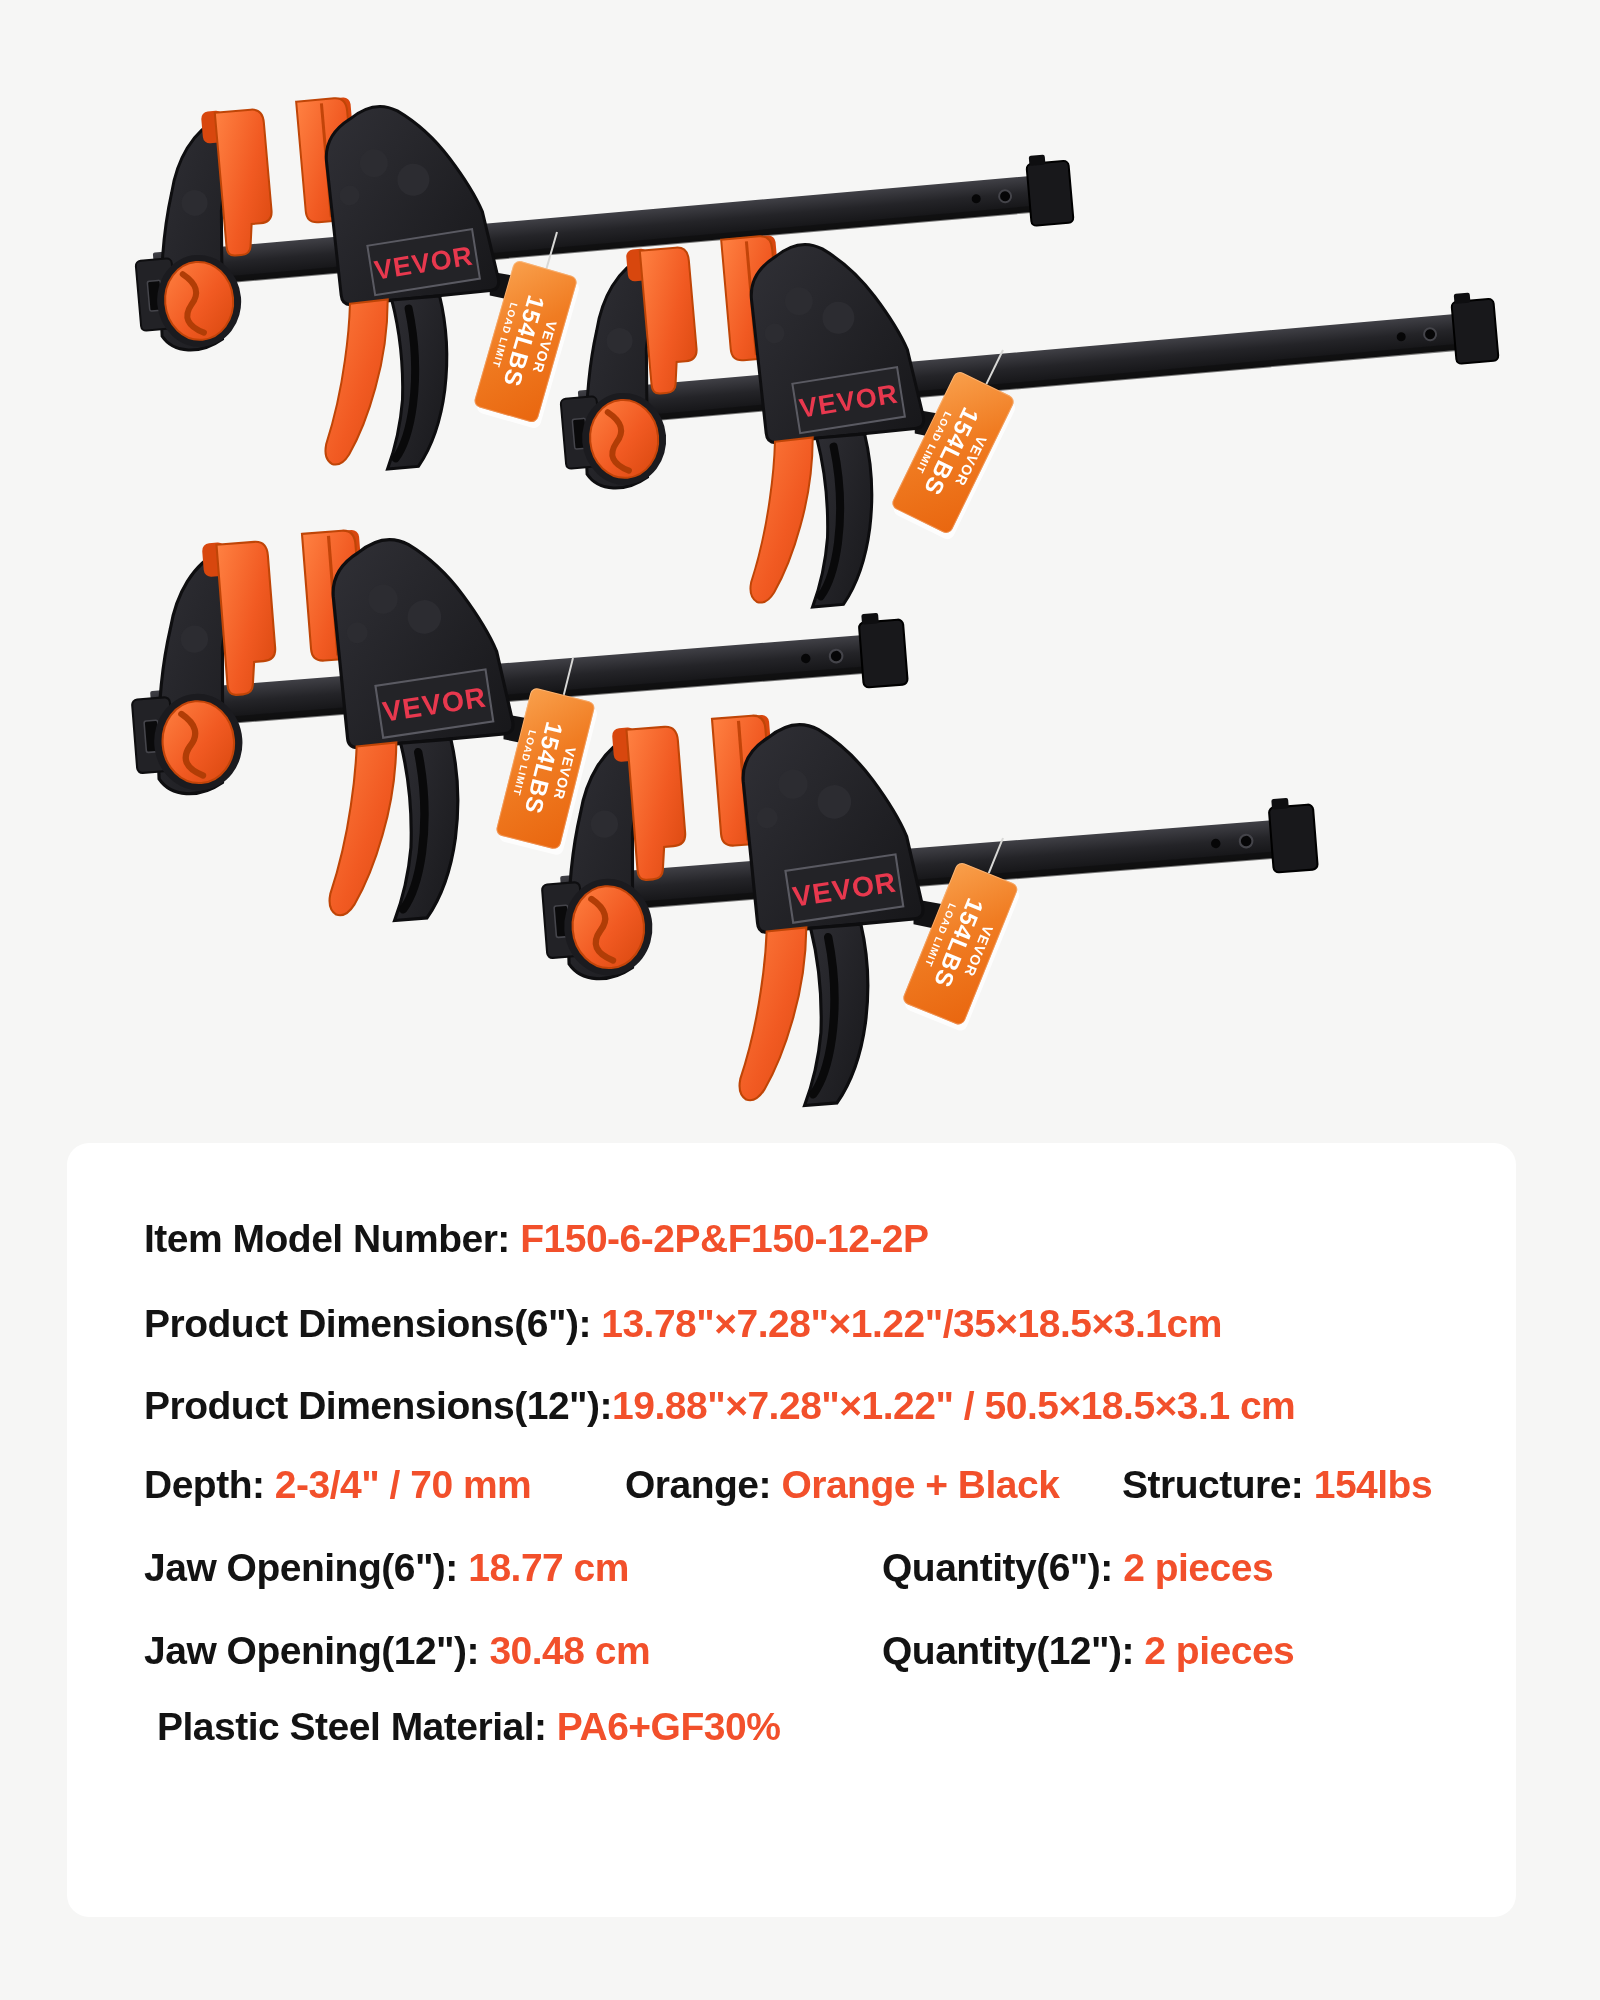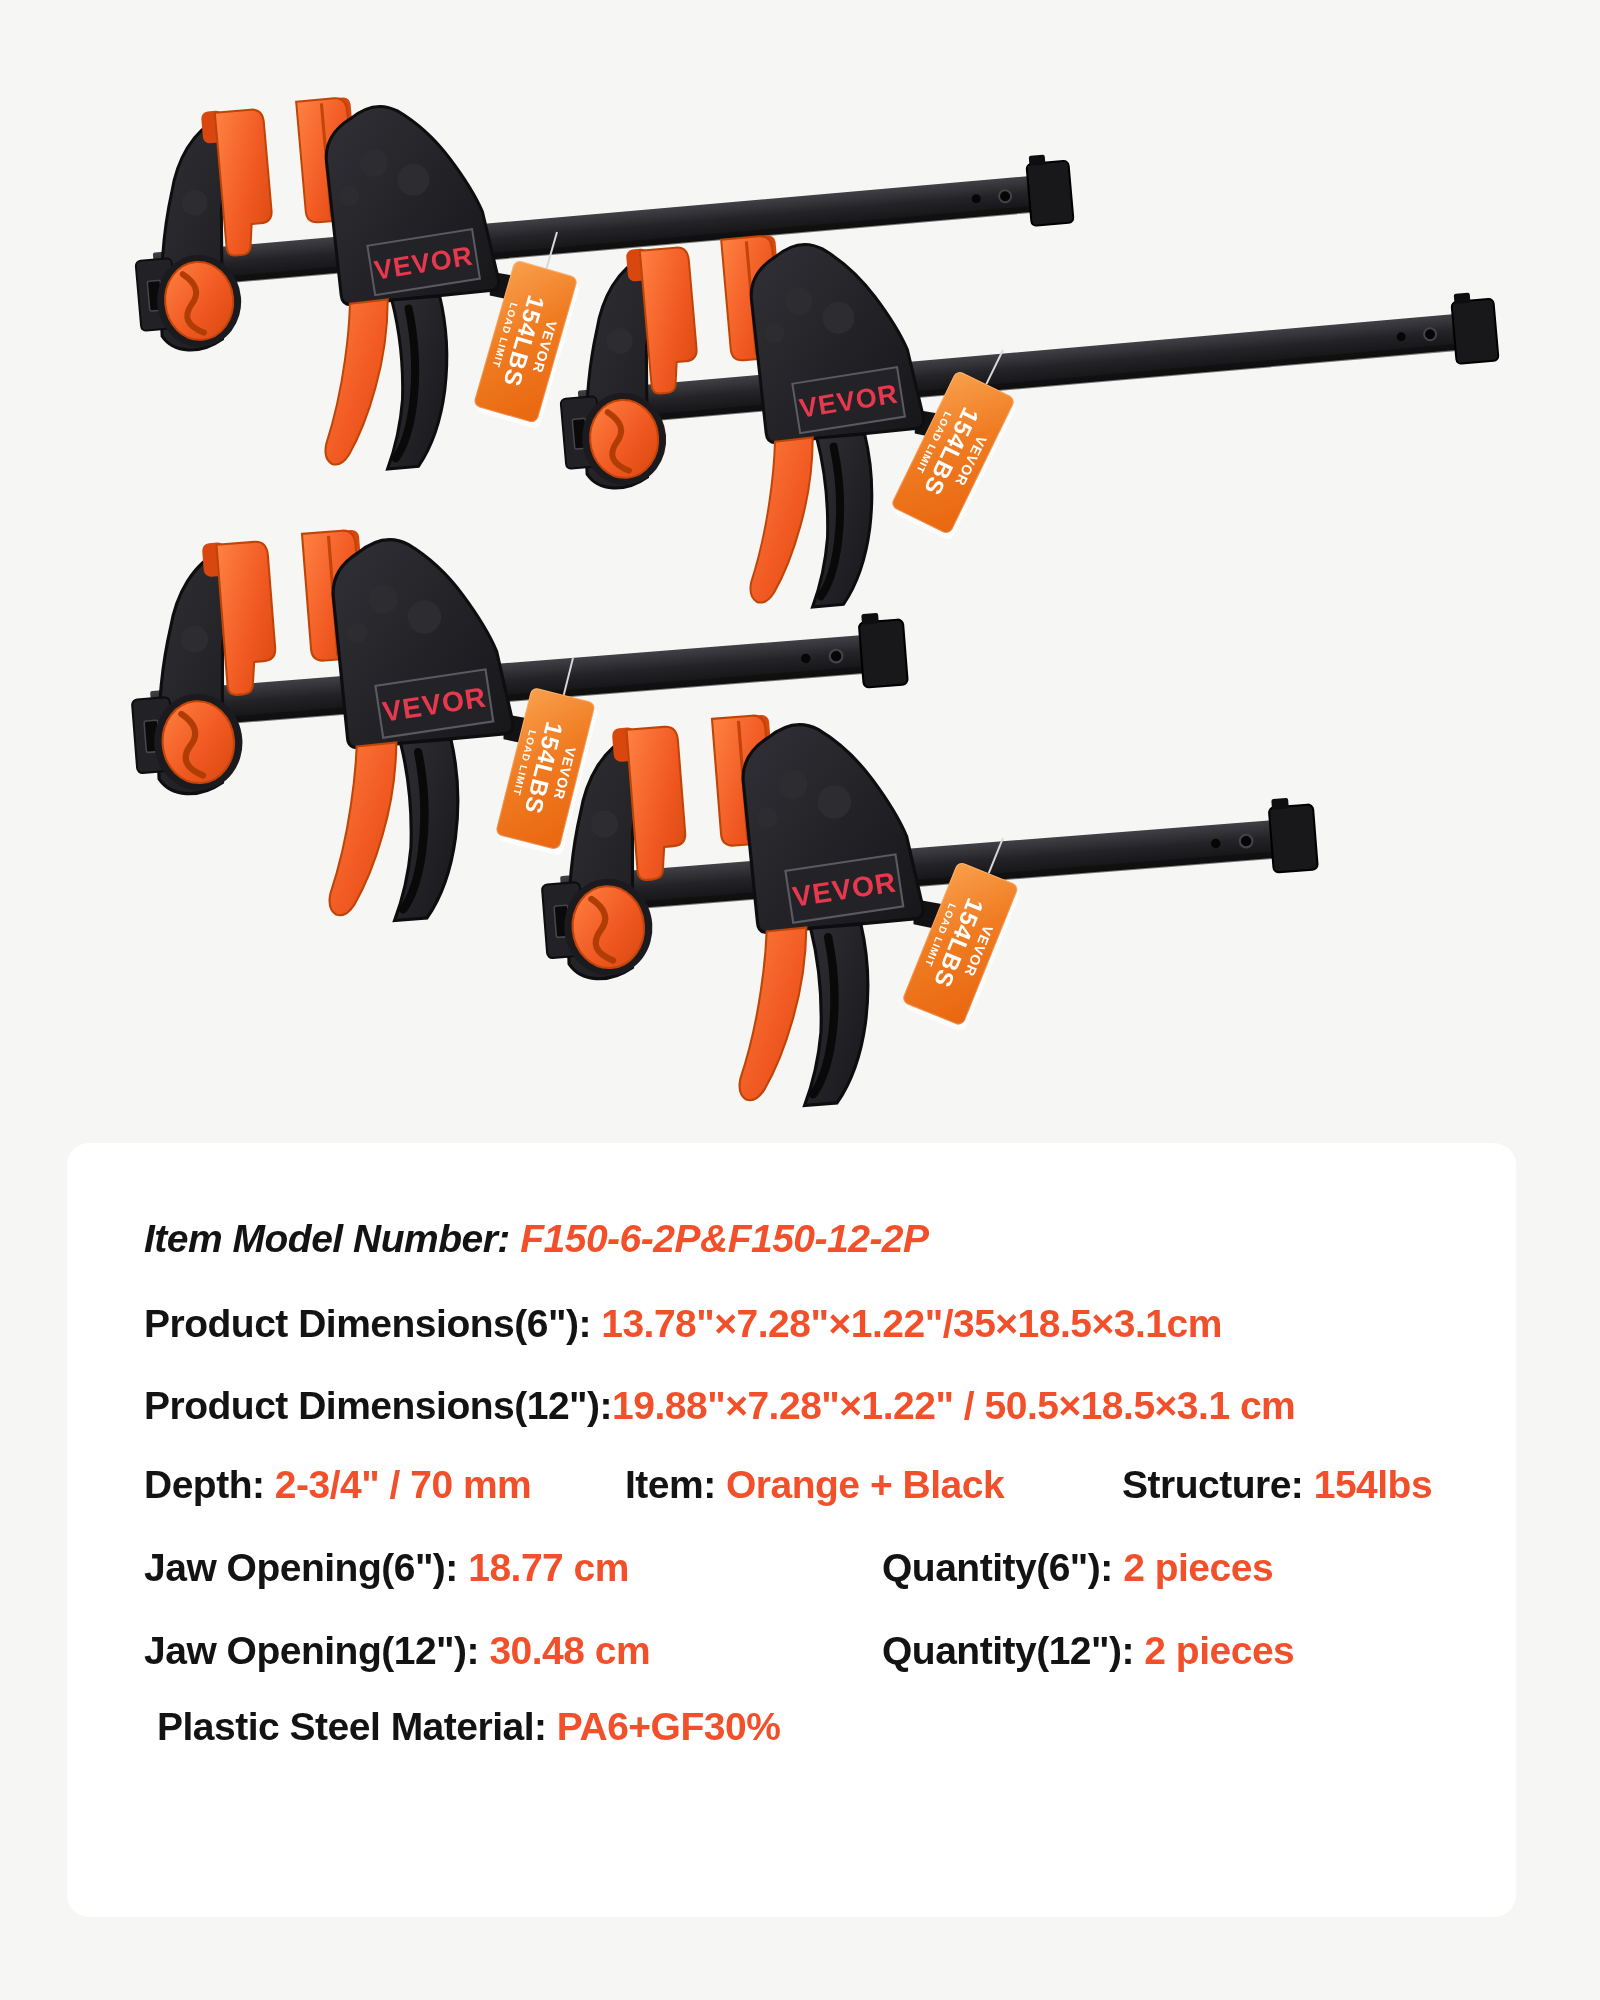--- a/index.html
+++ b/index.html
@@ -190,21 +190,21 @@
       <span class="t-cap">154LBS</span>
       <span class="t-note">LOAD LIMIT</span>
     </div>
   </div>
 
 </div>
 
 <div class="card">
 
   <div class="row" style="top:72px;">
-    <div class="pair" style="left:77px;font-style:italic;">
+    <div class="pair" style="left:77px;">
       <span class="lbl">Item Model Number: </span><span class="val">F150-6-2P&amp;F150-12-2P</span>
     </div>
   </div>
 
   <div class="row" style="top:157px;">
     <div class="pair" style="left:77px;">
       <span class="lbl">Product Dimensions(6"): </span><span class="val">13.78"×7.28"×1.22"/35×18.5×3.1cm</span>
     </div>
   </div>
 
@@ -212,21 +212,21 @@
     <div class="pair" style="left:77px;">
       <span class="lbl">Product Dimensions(12"):</span><span class="val">19.88"×7.28"×1.22" / 50.5×18.5×3.1 cm</span>
     </div>
   </div>
 
   <div class="row" style="top:318px;">
     <div class="pair" style="left:77px;">
       <span class="lbl">Depth: </span><span class="val">2-3/4" / 70 mm</span>
     </div>
     <div class="pair" style="left:558px;">
-      <span class="lbl">Item: </span><span class="val">Orange + Black</span>
+      <span class="lbl">Orange: </span><span class="val">Orange + Black</span>
     </div>
     <div class="pair" style="left:1055px;">
       <span class="lbl">Structure: </span><span class="val">154lbs</span>
     </div>
   </div>
 
   <div class="row" style="top:401px;">
     <div class="pair" style="left:77px;">
       <span class="lbl">Jaw Opening(6"): </span><span class="val">18.77 cm</span>
     </div>

